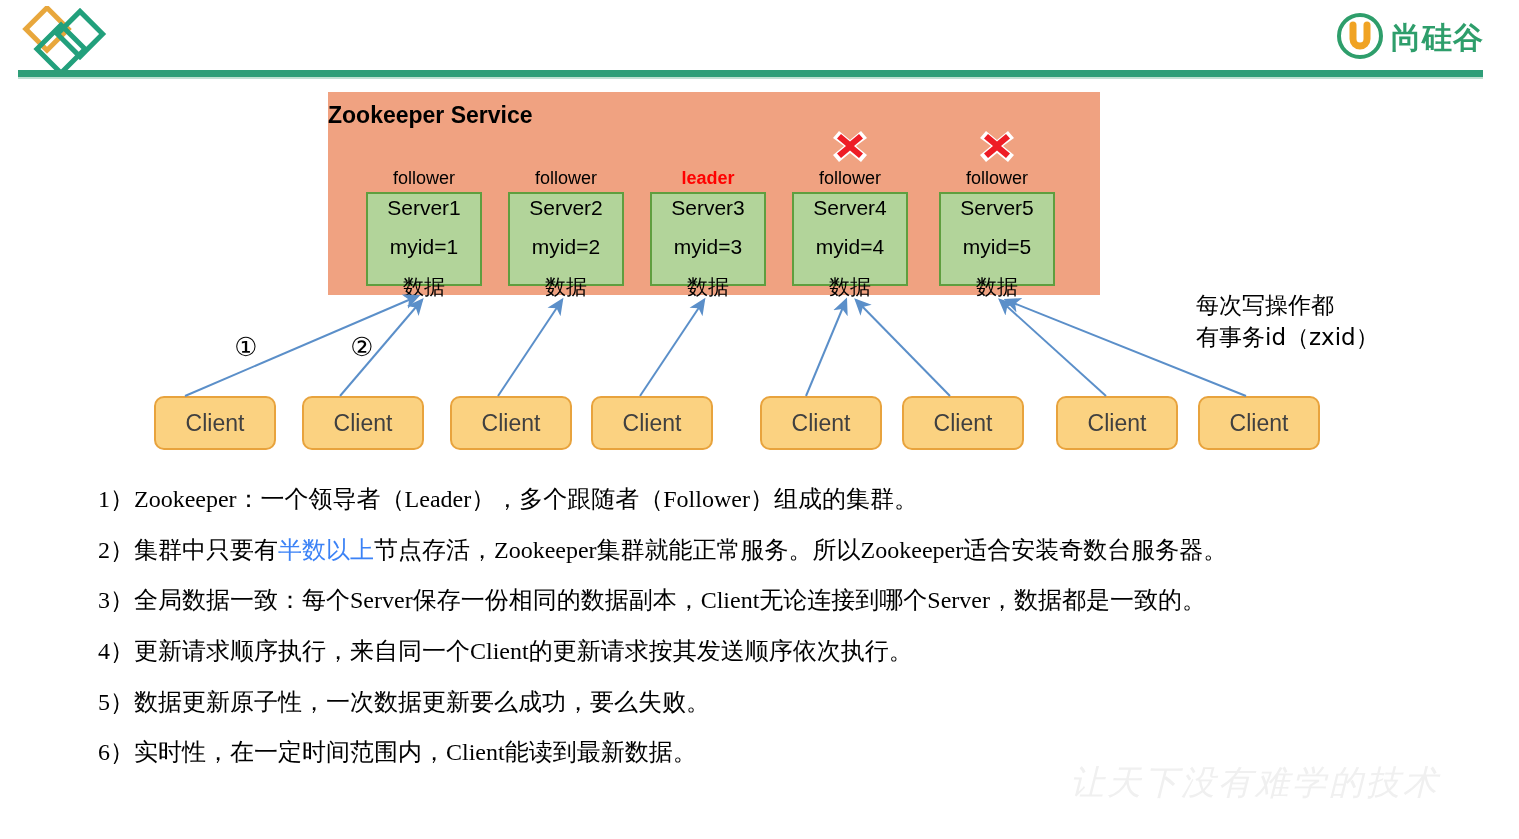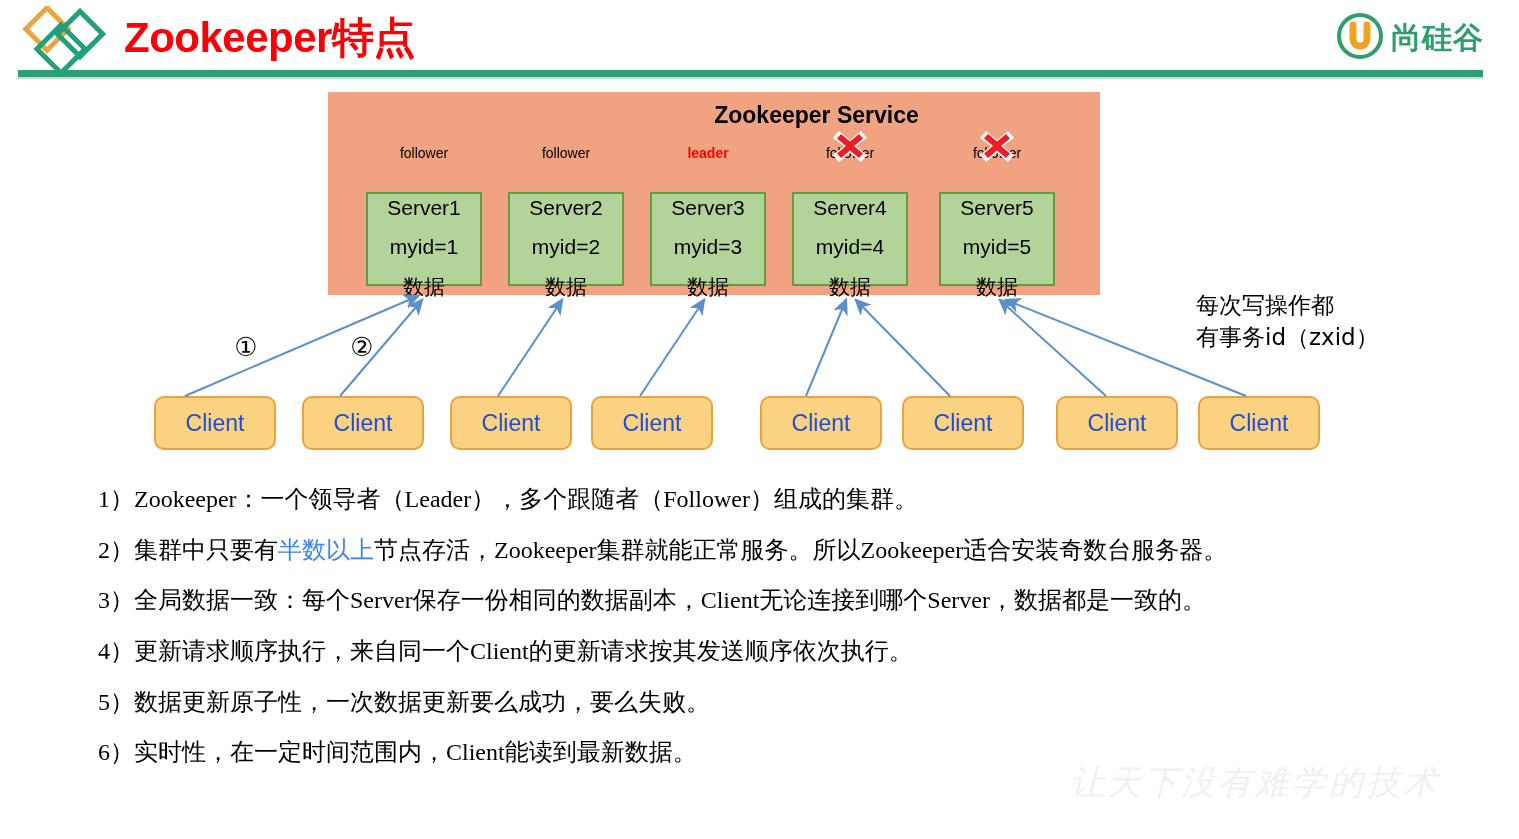--- a/index.html
+++ b/index.html
@@ -33,26 +33,26 @@
     position:absolute;left:18px;top:77px;width:1465px;height:2px;
     background:#bfe0d2;
   }
 
   
   #zk-panel{
     position:absolute;left:328px;top:92px;width:772px;height:203px;
     background:#f0a281;
   }
   #zk-panel-title{
-    position:absolute;left:0;top:10px;width:881px;text-align:center;
-    font-size:23px;font-weight:bold;color:#000;padding-left:48px;
+    position:absolute;left:0;top:10px;width:881px;
+    font-size:23px;font-weight:bold;color:#000;
   }
   .role-label{
-    position:absolute;top:145px;
-    font-size:14px;color:#000;text-align:left;
+    position:absolute;top:168px;
+    font-size:18px;color:#000;text-align:left;
     transform:translateX(-50%);white-space:nowrap;
   }
   .role-label.leader{color:#ff0000;font-weight:bold;}
   .x-mark{
     position:absolute;top:128px;transform:translateX(-50%);
     width:34px;height:34px;
   }
   .server-box{
     position:absolute;top:192px;width:116px;height:94px;
     background:#b2d49a;border:2px solid #5f9e3f;
@@ -64,21 +64,21 @@
   .server-box span{font-size:21px;color:#000;display:block;margin-top:16px;}
 
   
   .client-box{
     position:absolute;top:396px;width:122px;height:54px;
     background:#fbd281;border:2px solid #e8a33d;border-radius:10px;
     box-sizing:border-box;
     display:flex;align-items:center;justify-content:center;
     transform:translateX(-50%);
   }
-  .client-box span{font-size:23px;color:#1d4ed8;}
+  .client-box span{font-size:23px;color:#404040;}
 
   
   .circle-num{
     position:absolute;font-size:26px;color:#000;
     transform:translateX(-50%);
   }
   #zxid-note{
     position:absolute;left:1196px;top:290px;
     font-size:23px;color:#000;line-height:1.38;
     font-family:"DejaVu Sans",sans-serif;
@@ -113,21 +113,20 @@
   <div id="logo-left">
     <svg width="104" height="66" viewBox="0 0 104 66">
       <g fill="none" stroke-width="5">
         <rect x="18" y="8" width="30" height="30" transform="rotate(45 33 23)" stroke="#e8a73c"></rect>
         <rect x="50" y="12" width="32" height="32" transform="rotate(45 66 28)" stroke="#22a07c"></rect>
         <rect x="30" y="26" width="34" height="34" transform="rotate(45 47 43)" stroke="#22a07c"></rect>
       </g>
     </svg>
   </div>
 
-  <div id="page-title">Zookeeper特点</div>
 
   <div id="logo-right">
     <span>
       <svg width="46" height="46" viewBox="0 0 46 46">
         <circle cx="23" cy="23" r="21" fill="none" stroke="#2e9e6b" stroke-width="4"></circle>
         <path d="M16 12 v14 a7 7 0 0 0 14 0 V12" fill="none" stroke="#f0a323" stroke-width="7" stroke-linecap="round"></path>
       </svg>
     </span>
     <span id="logo-right-text">尚硅谷</span>
   </div>

